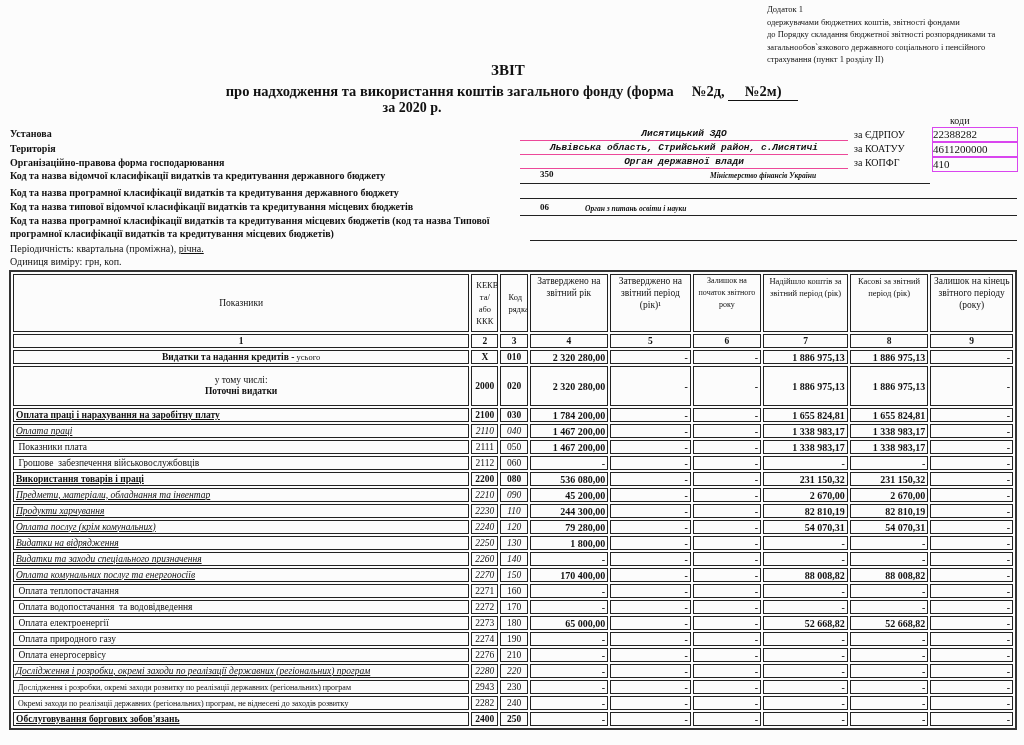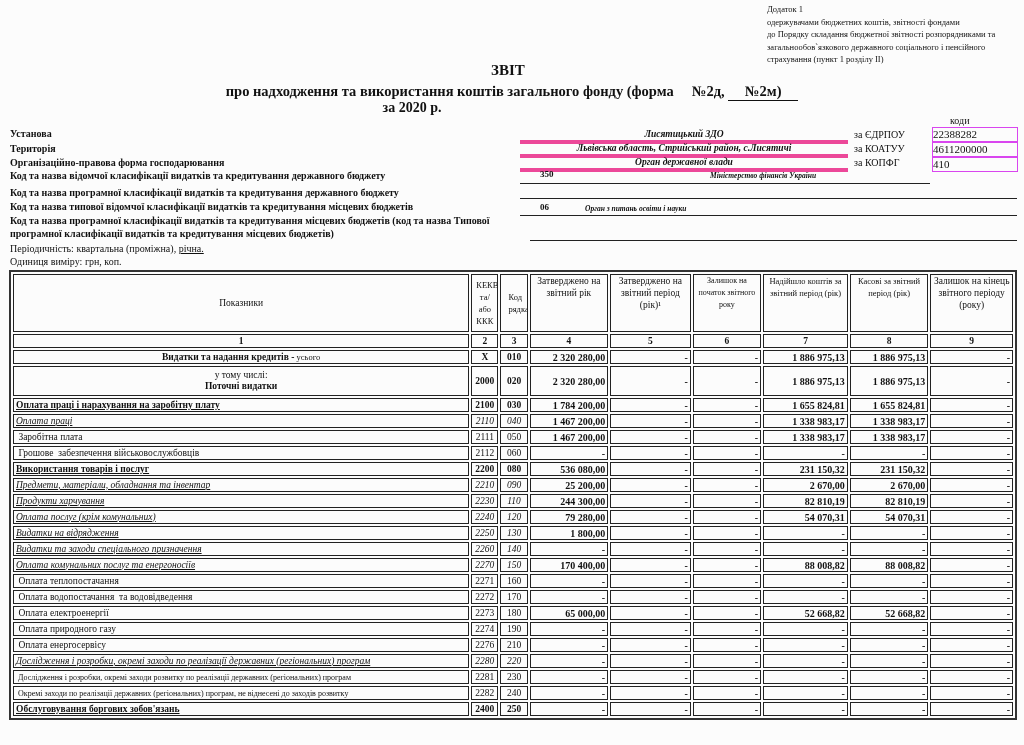--- a/index.html
+++ b/index.html
@@ -9,22 +9,22 @@
   .appendix div { white-space: nowrap; }
   .title { position: absolute; left: 0; width: 1024px; text-align: center; font-weight: bold; }
   .t1 { top: 62px; font-size: 15px; left: -4px; }
   .t2 { top: 83px; font-size: 14.5px; left: 0; }
   .t2 .u { display: inline-block; min-width: 70px; border-bottom: 1.5px solid #111; text-align: center; }
   .t3 { top: 100px; font-size: 14px; left: -100px; }
   .codes-label { position: absolute; left: 950px; top: 115px; font-size: 10px; }
   .lbl { position: absolute; left: 10px; font-size: 10px; font-weight: bold; white-space: nowrap; }
   .lbl.norm { font-weight: normal; }
   .lbl u { text-decoration: underline; }
-  .field { position: absolute; border-bottom: 4px solid #ec4899; font-size: 9.5px; font-style: italic;
-           font-weight: bold; text-align: center; height: 12px; line-height: 12px; }
+  .field { position: absolute; border-bottom: 1px solid #ec4899; font-size: 9.5px; font-style: italic;
+           font-weight: bold; text-align: center; height: 12px; line-height: 12px; font-family: Liberation Mono, monospace; }
   .code-lbl { position: absolute; left: 854px; font-size: 10px; }
   .code-box { position: absolute; left: 932px; width: 84px; height: 13px; border: 1px solid #d946ef;
               font-size: 11px; line-height: 13px; }
   .codenum { position: absolute; font-size: 9px; font-weight: bold; }
   .codename { position: absolute; font-size: 7.5px; font-weight: bold; font-style: italic; }
   .hline { position: absolute; border-bottom: 1px solid #222; height: 0; }
 
   table.main { position: absolute; left: 9px; top: 270px; width: 1008px;
                border-collapse: separate; border-spacing: 2px; border: 2px solid #333; table-layout: fixed; }
   table.main td { border: 1.5px solid #222; padding: 0 2px; font-size: 9.5px; height: 12px; line-height: 11px; vertical-align: middle; white-space: nowrap; overflow: hidden; }
@@ -140,21 +140,21 @@
         </td>
         <td class="num">
           <span class="dash">-</span>
         </td>
         <td class="num">1 886 975,13</td>
         <td class="num">1 886 975,13</td>
         <td class="num">
           <span class="dash">-</span>
         </td>
       </tr>
-      <tr class="b" style="height: 30px; margin-left: 27px;">
+      <tr class="b" style="height: 40px; margin-left: 27px;">
         <td class="name center">
           <div style="font-weight: normal;">у тому числі:</div>
           <div>Поточні видатки</div>
         </td>
         <td class="c code">2000</td>
         <td class="c code">020</td>
         <td class="num">2 320 280,00</td>
         <td class="num">
           <span class="dash">-</span>
         </td>
@@ -195,21 +195,21 @@
         <td class="num">
           <span class="dash">-</span>
         </td>
         <td class="num">1 338 983,17</td>
         <td class="num">1 338 983,17</td>
         <td class="num">
           <span class="dash">-</span>
         </td>
       </tr>
       <tr class="">
-        <td class="name"><span style="white-space: pre;"> Заробітна плата</span></td>
+        <td class="name"><span style="white-space: pre;"> Показники плата</span></td>
         <td class="c code">2111</td>
         <td class="c code">050</td>
         <td class="num">1 467 200,00</td>
         <td class="num">
           <span class="dash">-</span>
         </td>
         <td class="num">
           <span class="dash">-</span>
         </td>
         <td class="num">1 338 983,17</td>
@@ -235,41 +235,41 @@
           <span class="dash">-</span>
         </td>
         <td class="num">
           <span class="dash">-</span>
         </td>
         <td class="num">
           <span class="dash">-</span>
         </td>
       </tr>
       <tr class="b">
-        <td class="name"><span style="white-space: pre; text-decoration: underline;">Використання товарів і послуг</span></td>
+        <td class="name"><span style="white-space: pre; text-decoration: underline;">Використання товарів і праці</span></td>
         <td class="c code">2200</td>
         <td class="c code">080</td>
         <td class="num">536 080,00</td>
         <td class="num">
           <span class="dash">-</span>
         </td>
         <td class="num">
           <span class="dash">-</span>
         </td>
         <td class="num">231 150,32</td>
         <td class="num">231 150,32</td>
         <td class="num">
           <span class="dash">-</span>
         </td>
       </tr>
       <tr class="i">
         <td class="name"><span style="white-space: pre; text-decoration: underline;">Предмети, матеріали, обладнання та інвентар</span></td>
         <td class="c code">2210</td>
         <td class="c code">090</td>
-        <td class="num">25 200,00</td>
+        <td class="num">45 200,00</td>
         <td class="num">
           <span class="dash">-</span>
         </td>
         <td class="num">
           <span class="dash">-</span>
         </td>
         <td class="num">2 670,00</td>
         <td class="num">2 670,00</td>
         <td class="num">
           <span class="dash">-</span>
@@ -497,21 +497,21 @@
         </td>
         <td class="num">
           <span class="dash">-</span>
         </td>
         <td class="num">
           <span class="dash">-</span>
         </td>
       </tr>
       <tr class="">
         <td class="name small"><span style="white-space: pre;"> Дослідження і розробки, окремі заходи розвитку по реалізації державних (регіональних) програм</span></td>
-        <td class="c code">2281</td>
+        <td class="c code">2943</td>
         <td class="c code">230</td>
         <td class="num">
           <span class="dash">-</span>
         </td>
         <td class="num">
           <span class="dash">-</span>
         </td>
         <td class="num">
           <span class="dash">-</span>
         </td>

